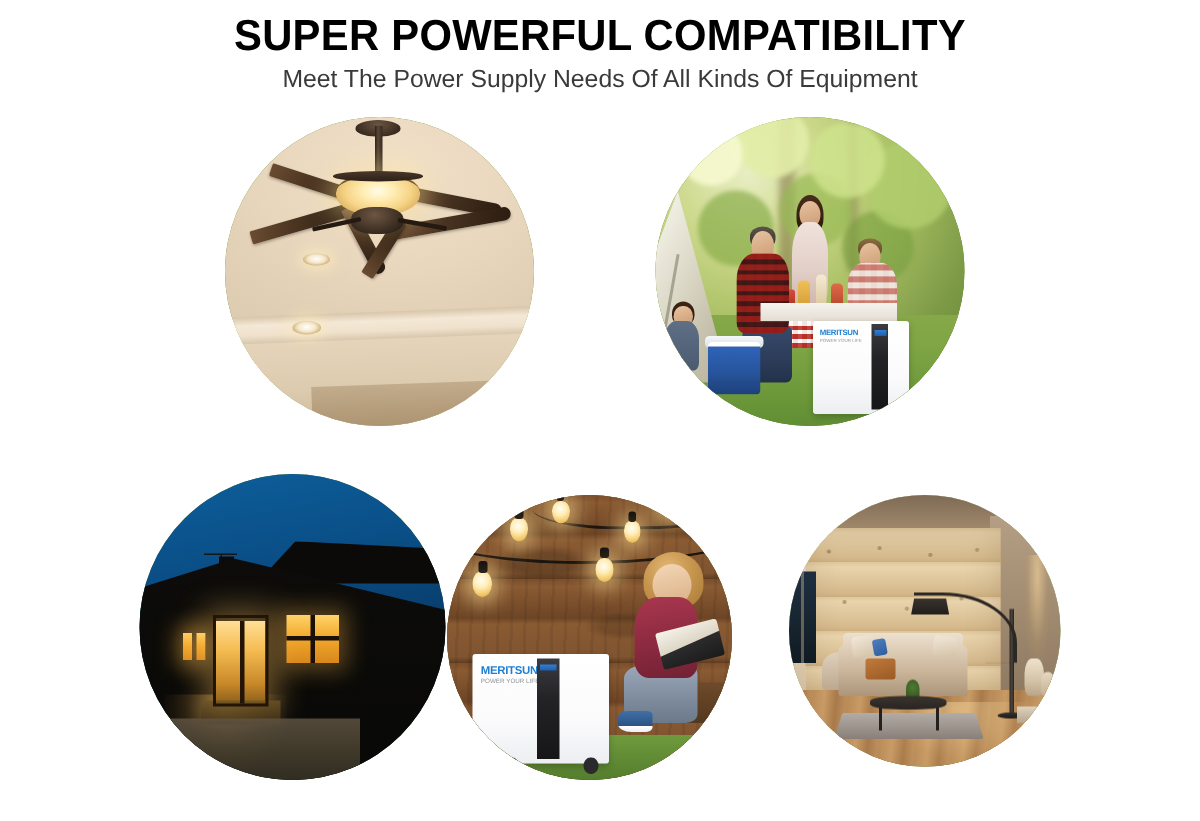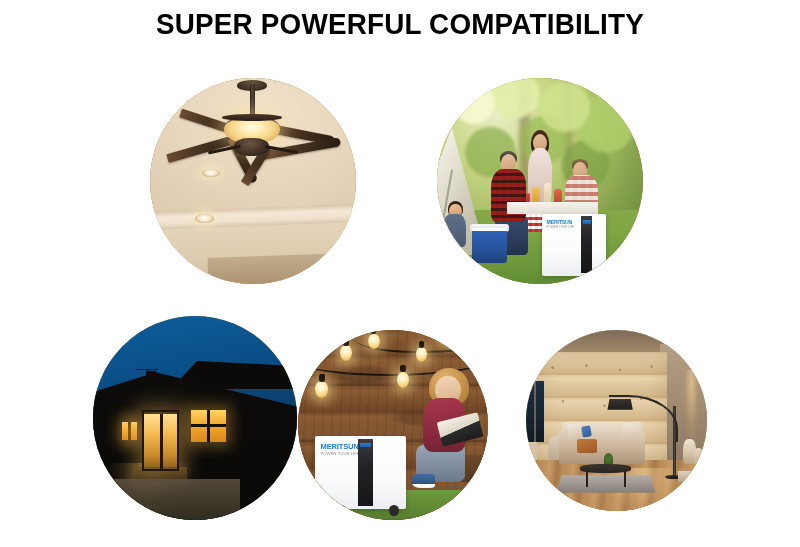--- a/index.html
+++ b/index.html
@@ -48,21 +48,21 @@
     line-height: 1.2;
     margin-top: 4px;
     white-space: nowrap;
   }
 
   
   .circle {
     position: absolute;
     border-radius: 50%;
     overflow: hidden;
-    background: #a16207;
+    background: #4d7c0f;
     text-align: center;
   }
   .scene {
     position: absolute;
     inset: 0;
     overflow: hidden;
   }
   .lyr { position: absolute; }
 
   
@@ -633,20 +633,21 @@
 
   .c4-device, .c2-device { position: absolute; }
 </style>
 </head>
 <body>
 
 <div id="page">
 
   <div id="header">
     <div id="title">SUPER POWERFUL COMPATIBILITY</div>
+    <div id="subtitle">Meet The Power Supply Needs Of All Kinds Of Equipment</div>
   </div>
 
   <div class="circle" style="left:150px; top:78px; width:206px; height:206px;">
     <div class="scene">
       <div class="lyr c1-ceiling"></div>
       <div class="lyr c1-crown"></div>
       <div class="lyr c1-wallband"></div>
       <div class="lyr c1-lowwall"></div>
       <div class="lyr c1-downlight c1-dl1"></div>
       <div class="lyr c1-downlight c1-dl2"></div>

